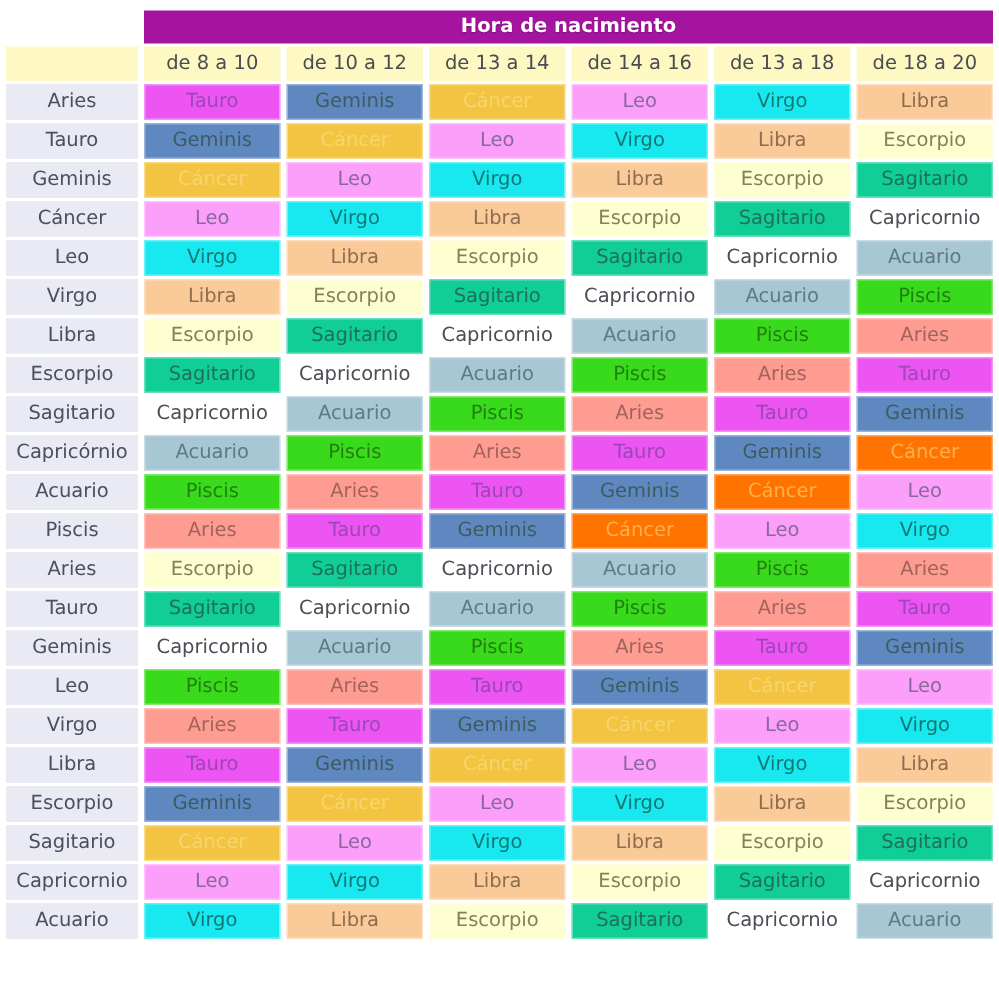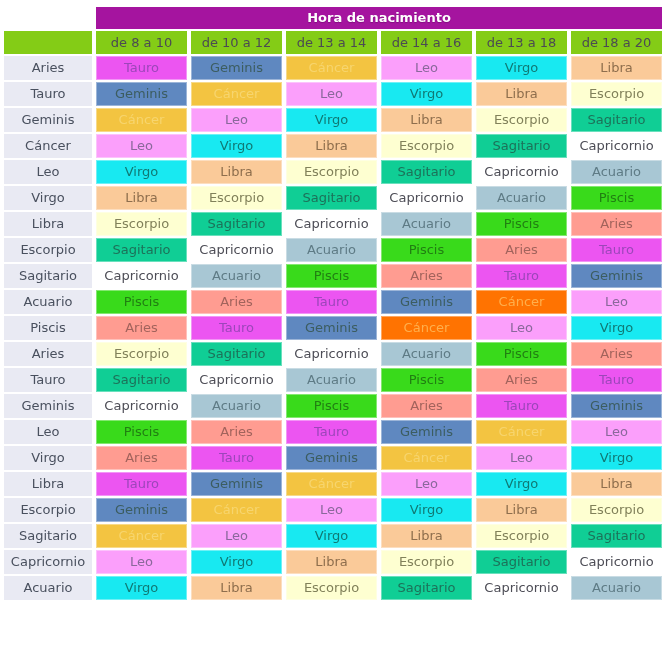--- a/index.html
+++ b/index.html
@@ -19,21 +19,21 @@
     white-space:nowrap; overflow:hidden;
     height:22px; line-height:20px;
   }
   .corner { background:transparent; }
   .titlebar {
     height:20px; line-height:20px;
     color:#ffffff; font-weight:bold;
     text-shadow:0 1px 1px rgba(70,0,70,0.35);
   }
   .hour, .section-label {
-    height:23px; color:#4b4b52; background:#84cc16;
+    height:23px; color:#4b4b52; background:#fef9c3;
   }
   .rowlabel { color:#49505e; }
   .cell { border:1px solid rgba(255,255,255,0.38); }
 </style>
 </head>
 <body>
 
 <table>
   <colgroup>
     <col style="width:88px">
@@ -133,20 +133,29 @@
       <tr>
         <td class="rowlabel" style="background: rgb(233, 234, 243); color: rgb(73, 80, 94);">Sagitario</td>
         <td class="cell" style="background: rgb(255, 255, 255); color: rgb(77, 77, 86);">Capricornio</td>
         <td class="cell" style="background: rgb(168, 199, 212); color: rgb(94, 123, 133);">Acuario</td>
         <td class="cell" style="background: rgb(57, 218, 27); color: rgb(33, 127, 18);">Piscis</td>
         <td class="cell" style="background: rgb(255, 156, 145); color: rgb(162, 99, 92);">Aries</td>
         <td class="cell" style="background: rgb(236, 85, 241); color: rgb(156, 70, 186);">Tauro</td>
         <td class="cell" style="background: rgb(95, 136, 192); color: rgb(60, 93, 96);">Geminis</td>
       </tr>
       <tr>
+        <td class="rowlabel" style="background: rgb(233, 234, 243); color: rgb(73, 80, 94);">Capricórnio</td>
+        <td class="cell" style="background: rgb(168, 199, 212); color: rgb(94, 123, 133);">Acuario</td>
+        <td class="cell" style="background: rgb(57, 218, 27); color: rgb(33, 127, 18);">Piscis</td>
+        <td class="cell" style="background: rgb(255, 156, 145); color: rgb(162, 99, 92);">Aries</td>
+        <td class="cell" style="background: rgb(236, 85, 241); color: rgb(156, 70, 186);">Tauro</td>
+        <td class="cell" style="background: rgb(95, 136, 192); color: rgb(60, 93, 96);">Geminis</td>
+        <td class="cell" style="background: rgb(255, 115, 1); color: rgb(255, 175, 76);">Cáncer</td>
+      </tr>
+      <tr>
         <td class="rowlabel" style="background: rgb(233, 234, 243); color: rgb(73, 80, 94);">Acuario</td>
         <td class="cell" style="background: rgb(57, 218, 27); color: rgb(33, 127, 18);">Piscis</td>
         <td class="cell" style="background: rgb(255, 156, 145); color: rgb(162, 99, 92);">Aries</td>
         <td class="cell" style="background: rgb(236, 85, 241); color: rgb(156, 70, 186);">Tauro</td>
         <td class="cell" style="background: rgb(95, 136, 192); color: rgb(60, 93, 96);">Geminis</td>
         <td class="cell" style="background: rgb(255, 115, 1); color: rgb(255, 175, 76);">Cáncer</td>
         <td class="cell" style="background: rgb(251, 159, 251); color: rgb(138, 104, 155);">Leo</td>
       </tr>
       <tr>
         <td class="rowlabel" style="background: rgb(233, 234, 243); color: rgb(73, 80, 94);">Piscis</td>

